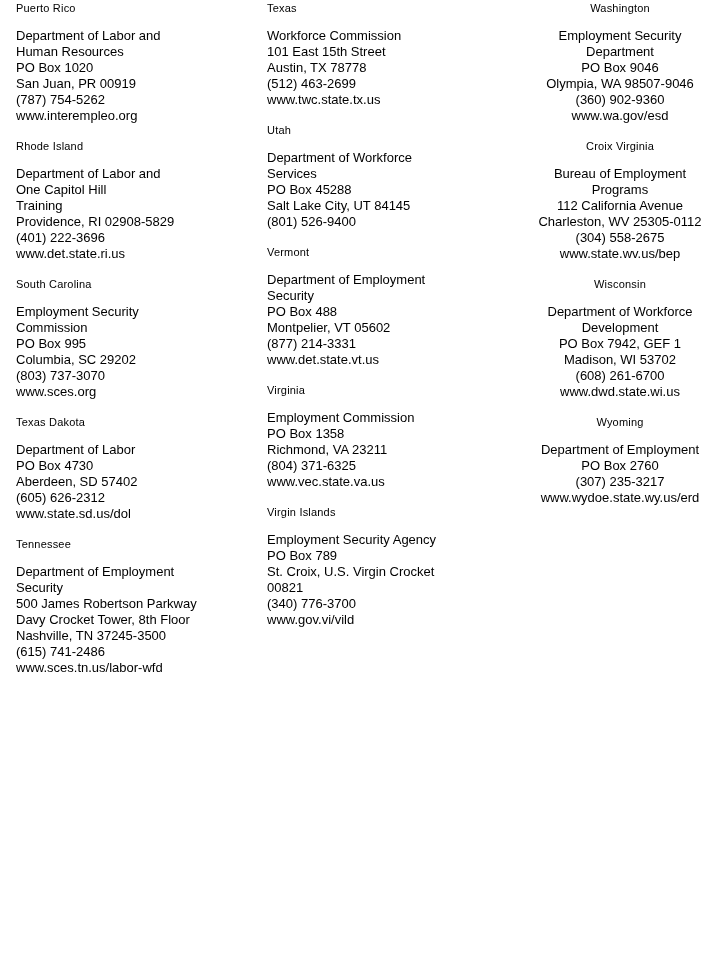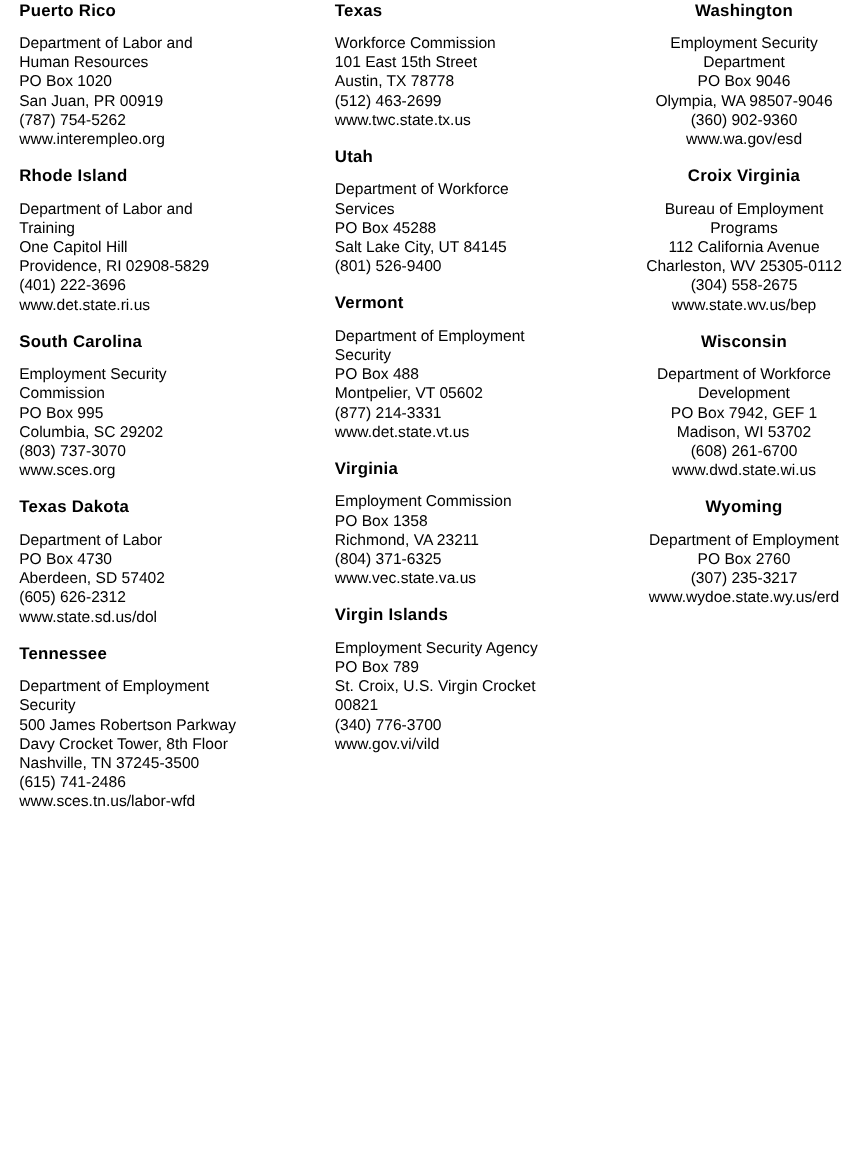--- a/index.html
+++ b/index.html
@@ -18,29 +18,29 @@
     position: relative;
     width: 721px;
     height: 963px;
     background: #ffffff;
   }
   .col {
     position: absolute;
     top: 0;
   }
   .col-1 { left: 16px;  width: 242px; }
-  .col-2 { left: 279px; width: 246px; }
+  .col-2 { left: 267px; width: 246px; }
   .col-3 { left: 522px; width: 196px; text-align: center; }
   .section {
     margin-bottom: 14px;
   }
   .state-heading {
-    font-size: 14px;
+    font-size: 11px;
     line-height: 16px;
-    font-weight: bold;
+    font-weight: normal;
     margin: 0 0 12px 0;
     letter-spacing: 0.2px;
   }
   .address-line {
     font-size: 13px;
     line-height: 16px;
     white-space: nowrap;
   }
 </style>
 </head>
@@ -53,22 +53,22 @@
         <div class="address-line">Department of Labor and</div>
         <div class="address-line">Human Resources</div>
         <div class="address-line">PO Box 1020</div>
         <div class="address-line">San Juan, PR 00919</div>
         <div class="address-line">(787) 754-5262</div>
         <div class="address-line">www.interempleo.org</div>
       </div>
       <div class="section">
         <div class="state-heading">Rhode Island</div>
         <div class="address-line">Department of Labor and</div>
+        <div class="address-line">One Capitol Hill</div>
         <div class="address-line">Training</div>
-        <div class="address-line">One Capitol Hill</div>
         <div class="address-line">Providence, RI 02908-5829</div>
         <div class="address-line">(401) 222-3696</div>
         <div class="address-line">www.det.state.ri.us</div>
       </div>
       <div class="section">
         <div class="state-heading">South Carolina</div>
         <div class="address-line">Employment Security</div>
         <div class="address-line">Commission</div>
         <div class="address-line">PO Box 995</div>
         <div class="address-line">Columbia, SC 29202</div>

